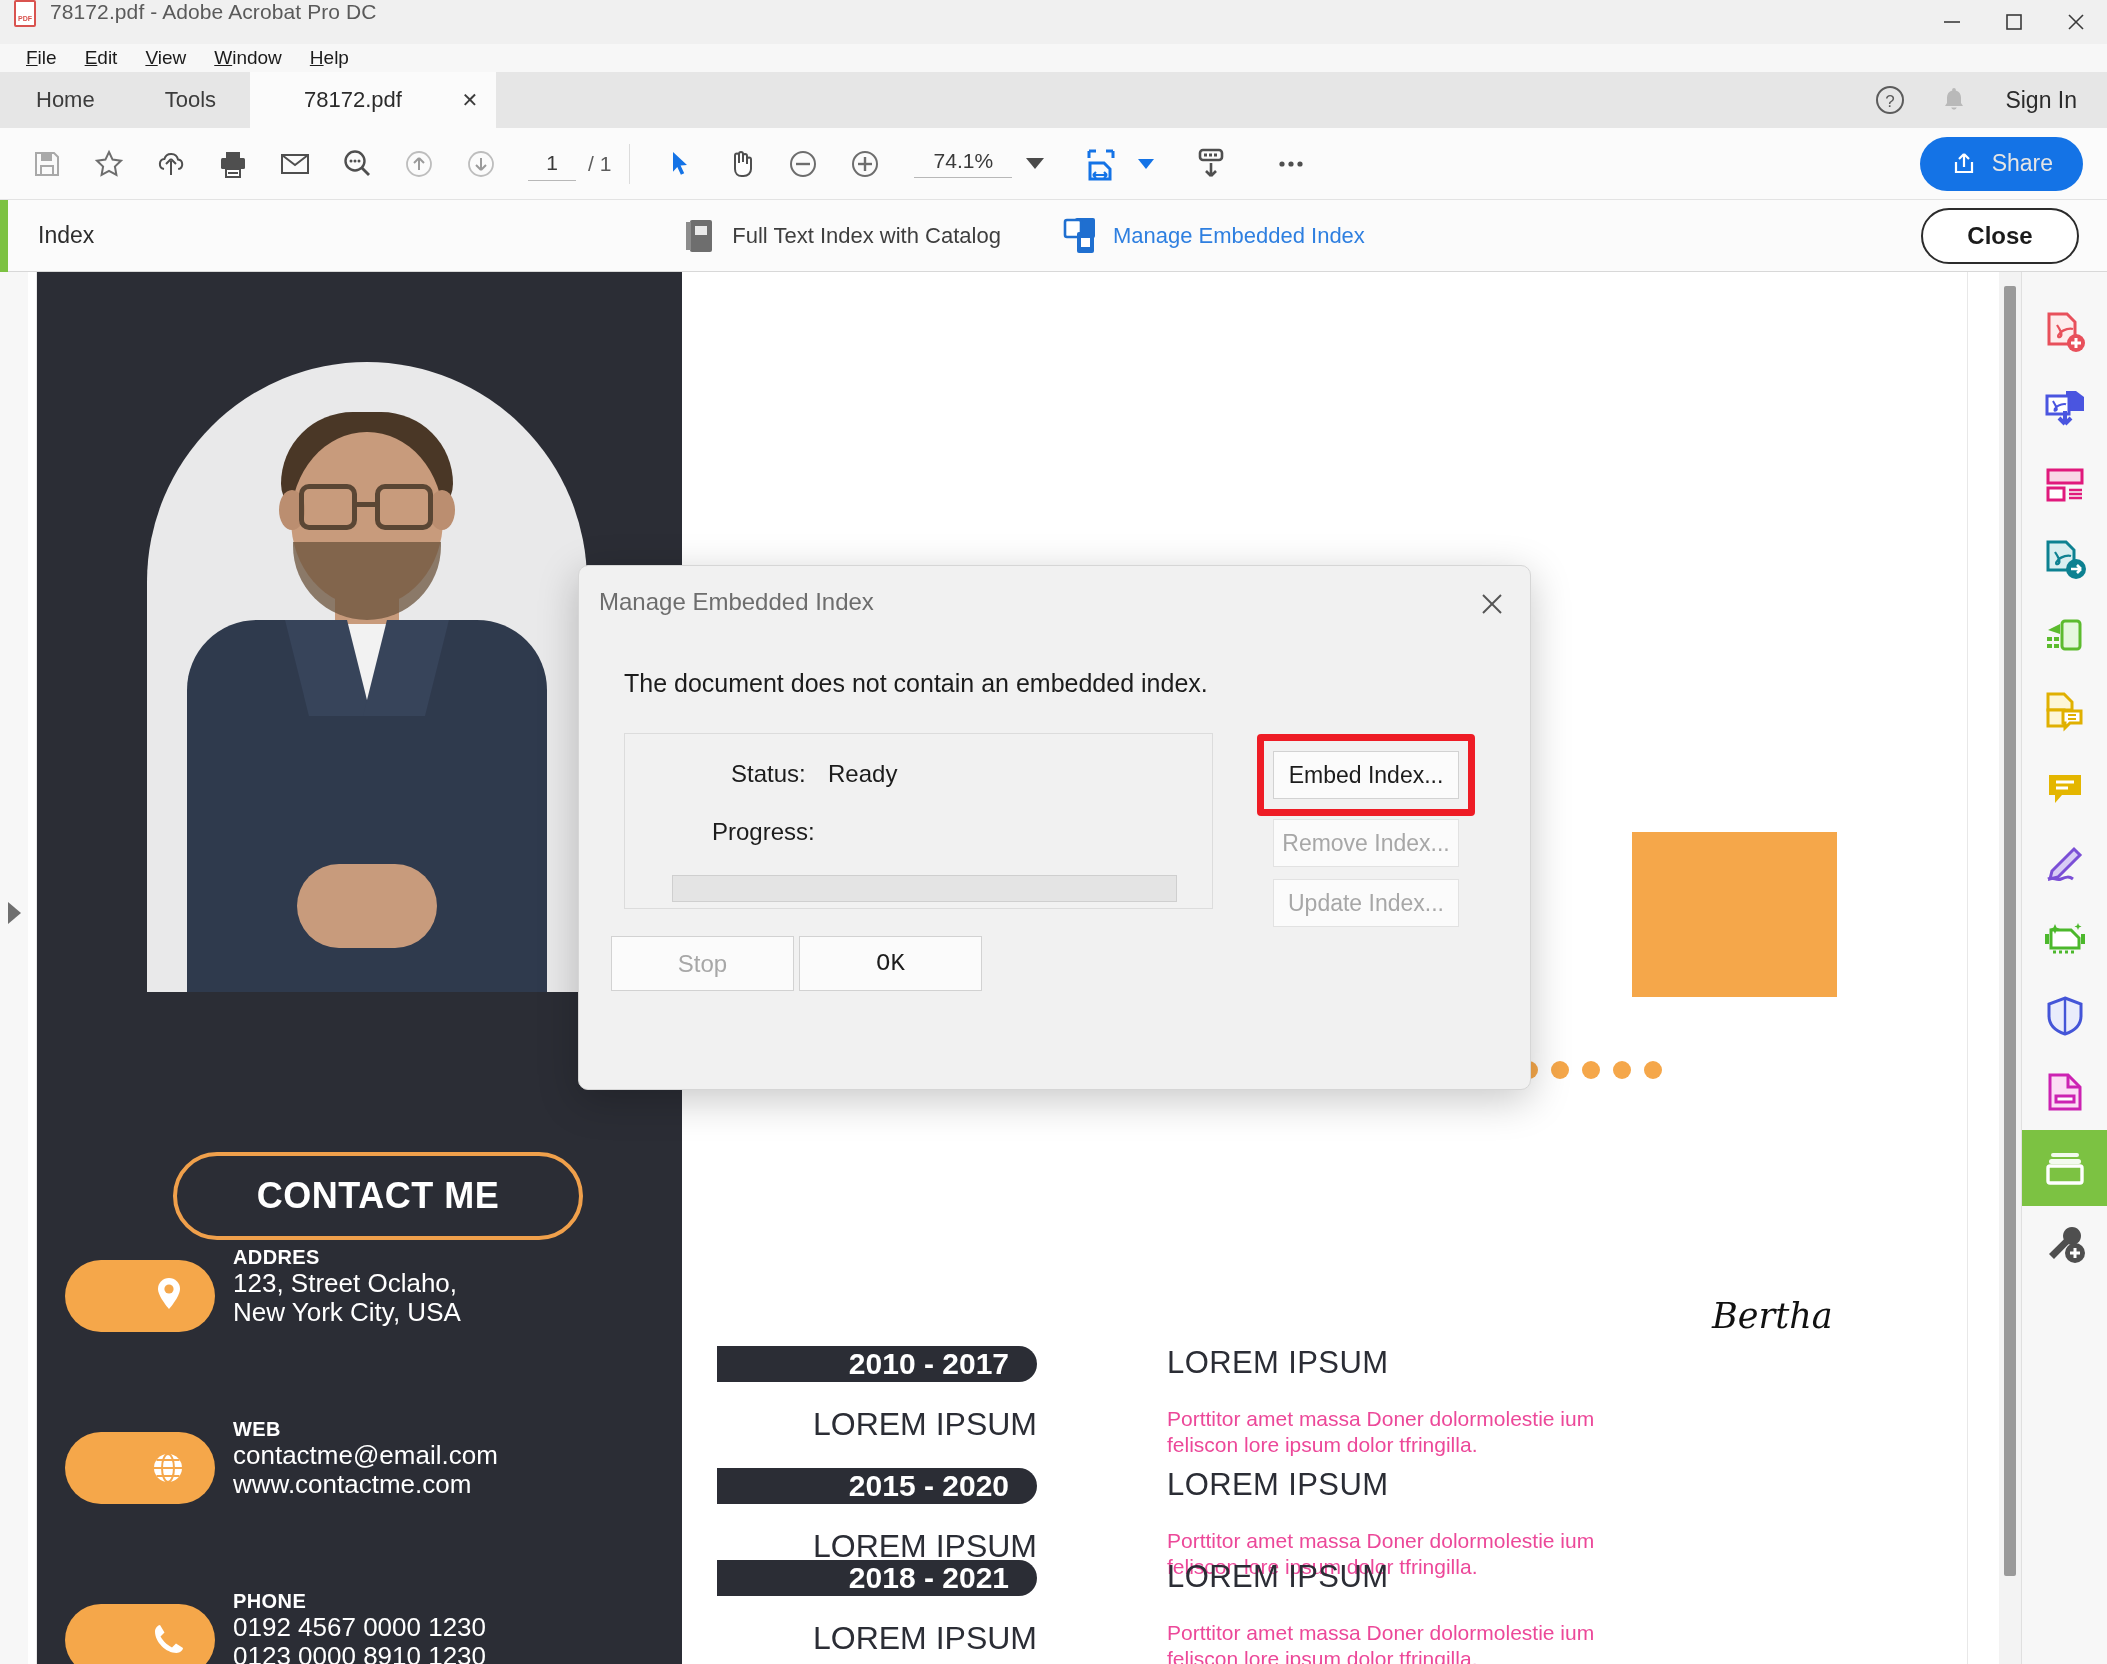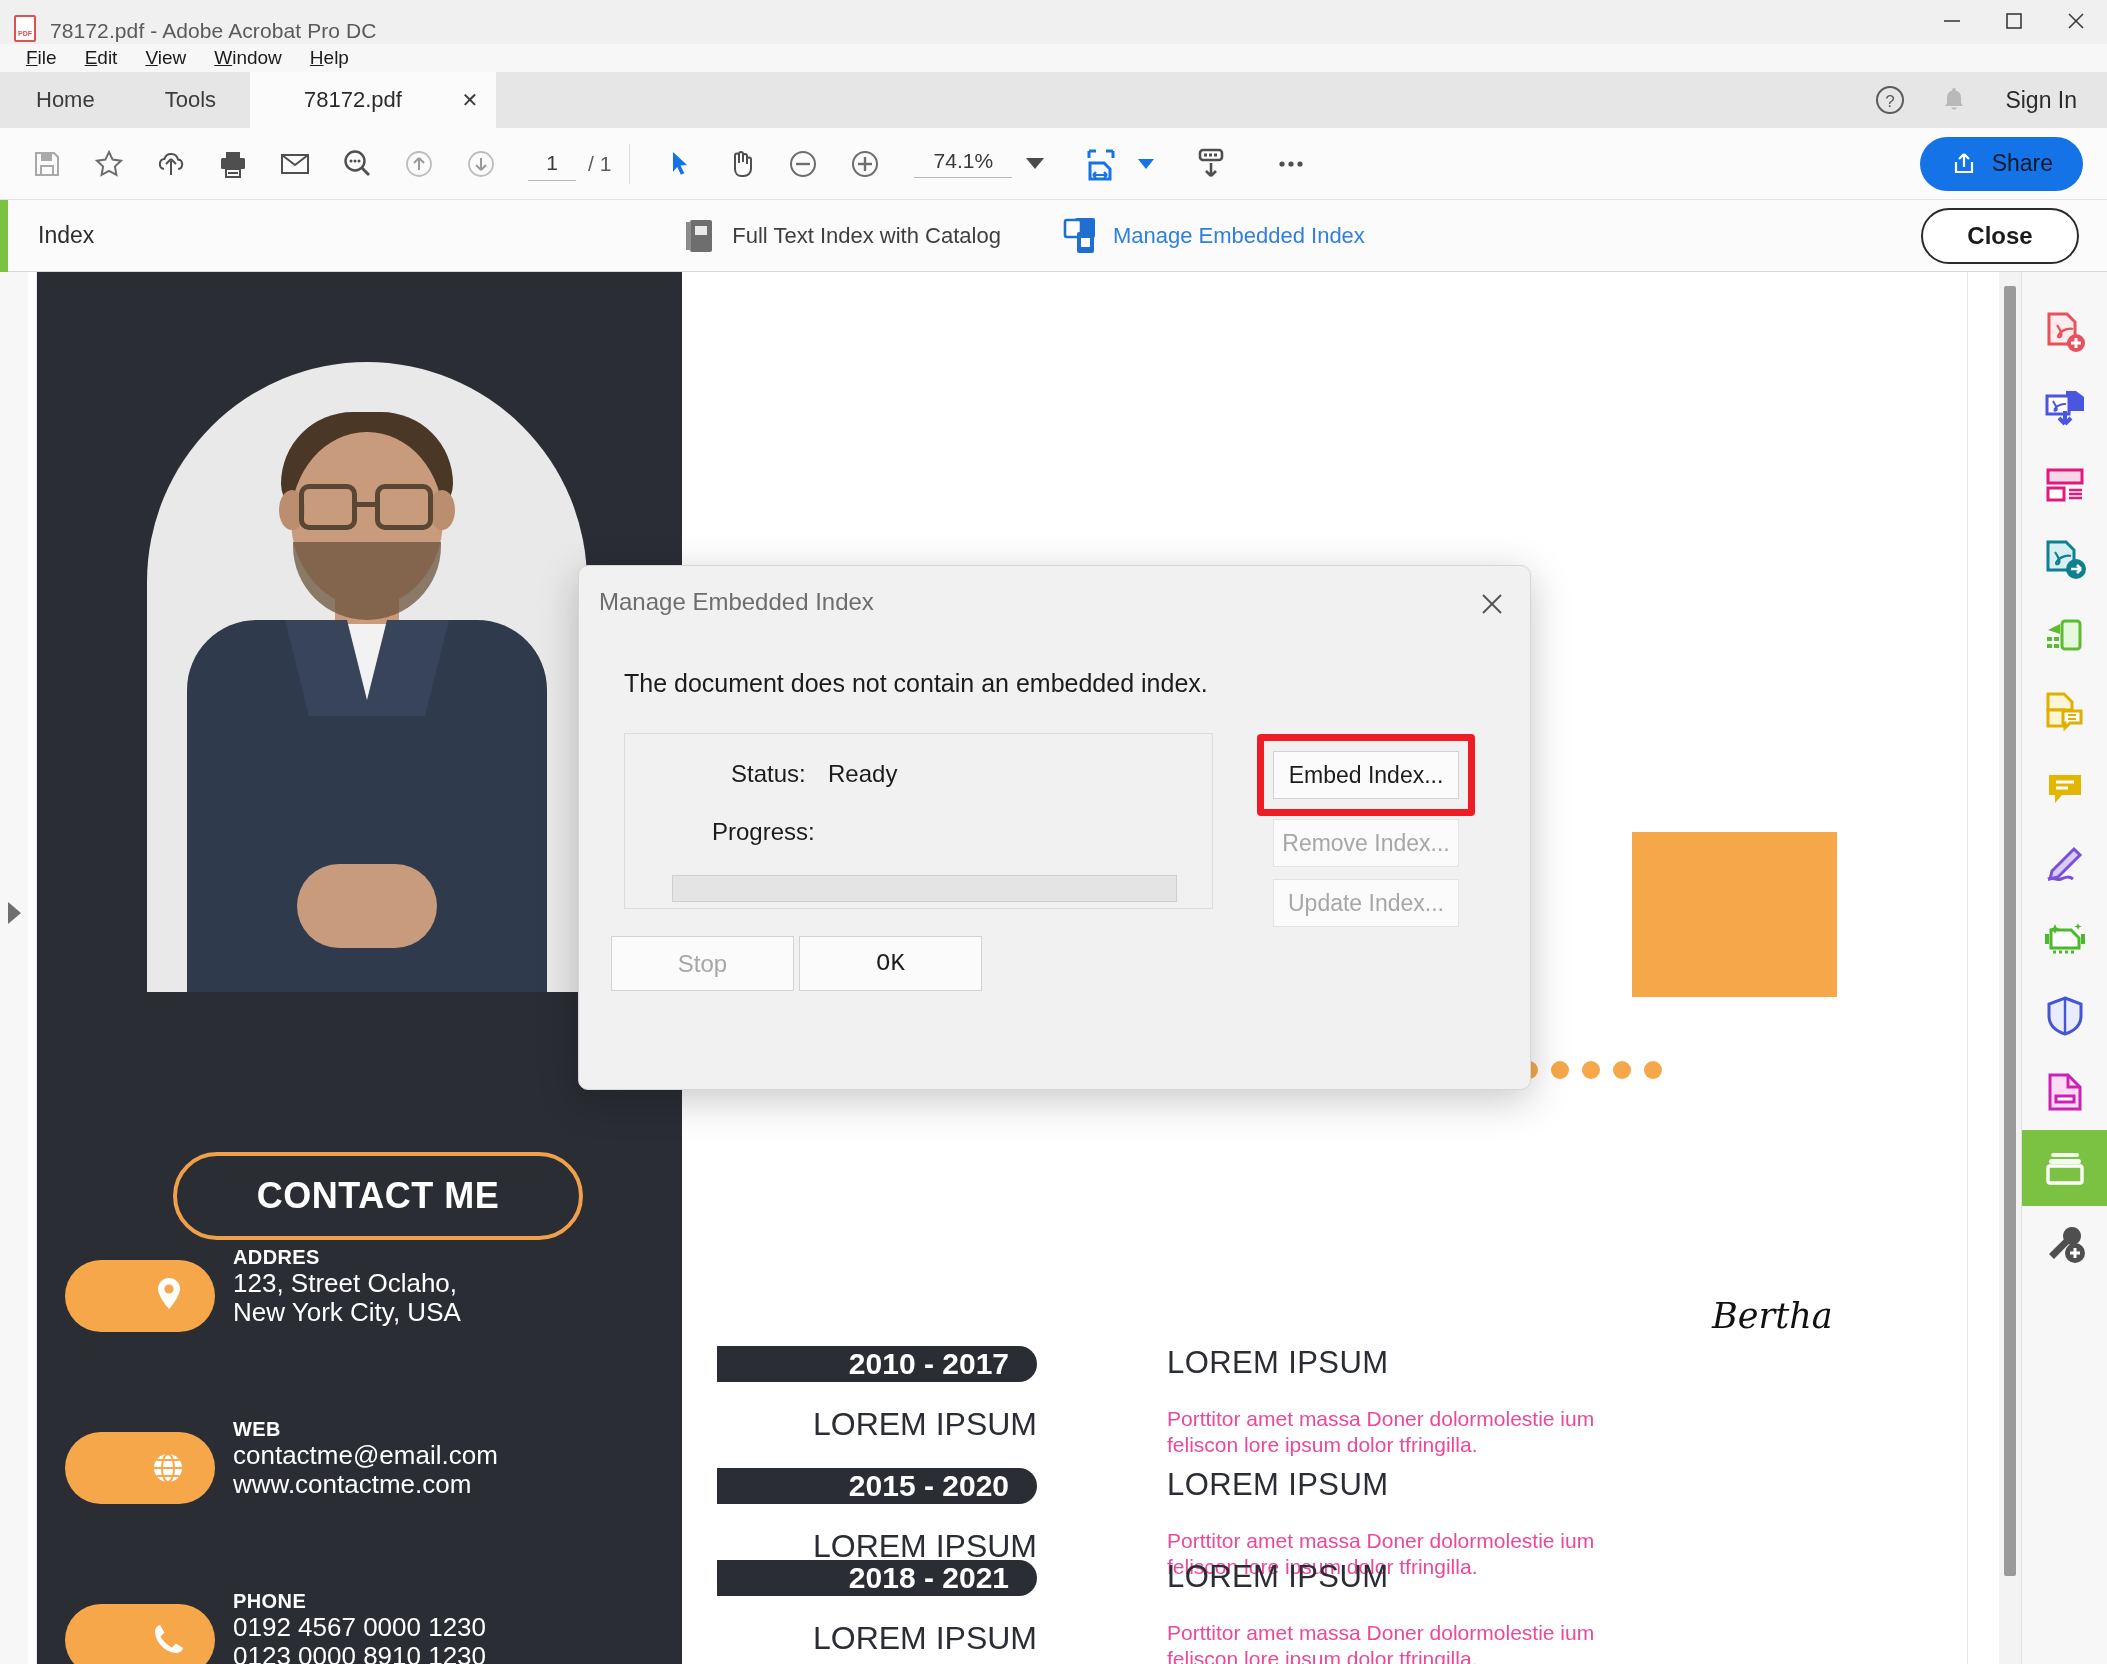--- a/index.html
+++ b/index.html
@@ -7,21 +7,21 @@
     width: 2107px; height: 1664px;
     font-family: "Liberation Sans", sans-serif;
     background: #ffffff;
     overflow: hidden;
   }
   #app { position: relative; width: 2107px; height: 1664px; background:#f7f7f7; }
 
   
   .titlebar {
     position:absolute; left:0; top:0; width:2107px; height:44px;
-    background:#f0f0f0; display:flex; align-items:flex-end;
+    background:#f0f0f0; display:flex; align-items:flex-start;
     border-bottom:1px solid #f0f0f0;
   }
   .tb-icon { margin-left:14px; width:24px; height:28px; position:relative; }
   .tb-icon .pdfglyph {
     width:22px; height:27px; border:2px solid #d9534f; border-radius:2px;
     background:#fff; font-size:7px; color:#d9534f; text-align:center;
     line-height:34px; font-weight:bold;
   }
   .tb-title { margin-left:12px; font-size:21px; color:#5a5a5a; letter-spacing:.1px;}
   .tb-win { margin-left:auto; display:flex; height:44px; }
@@ -83,21 +83,21 @@
   .zoombox { display:flex; align-items:center; margin-left:18px; }
   .zoom-val {
     width:98px; border-bottom:1px solid #b8b8b8; text-align:center;
     font-size:21px; color:#3a3a3a; padding-bottom:4px;
   }
   .caret { margin-left:14px; width:0;height:0;border-left:9px solid transparent;
            border-right:9px solid transparent;border-top:11px solid #4a4a4a;}
   .caret.sm { border-left-width:8px;border-right-width:8px;border-top:10px solid #1473e6; margin-left:6px;}
   .share-btn {
     margin-left:auto; margin-right:24px; height:54px; padding:0 30px;
-    background:#1473e6; border-radius:27px; color:#0f172a; font-size:23px;
+    background:#1473e6; border-radius:27px; color:#e5e5e5; font-size:23px;
     display:flex; align-items:center; gap:14px;
   }
 
   
   .indexbar {
     position:absolute; left:0; top:200px; width:2107px; height:72px;
     background:#fbfbfb; border-bottom:1px solid #d8d8d8;
     display:flex; align-items:center;
   }
   .indexbar::before{

